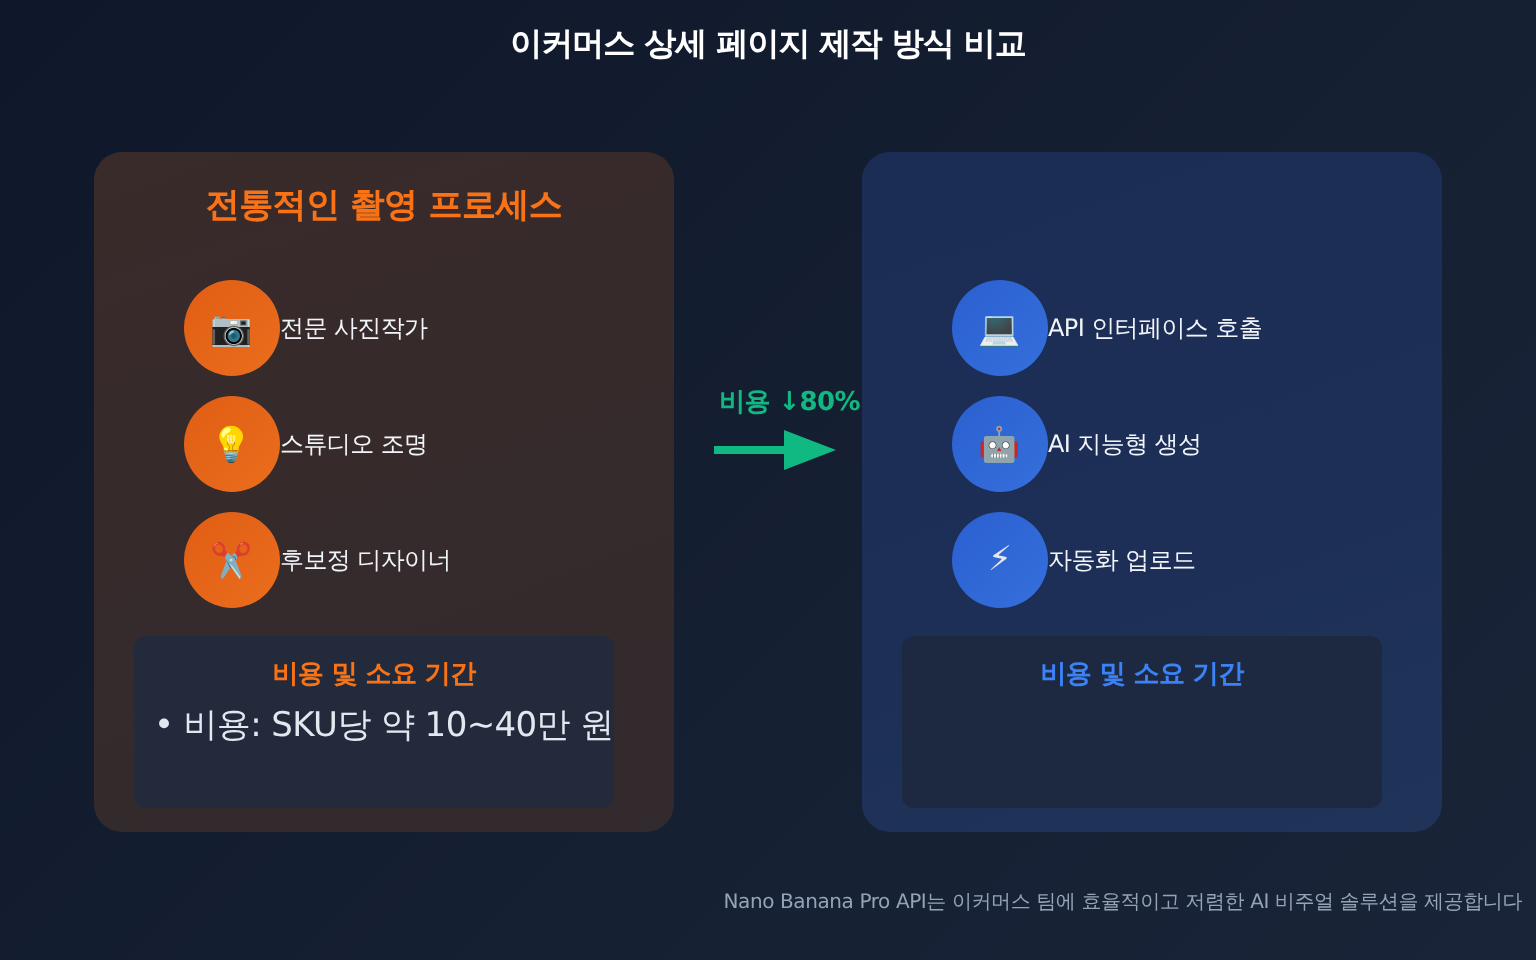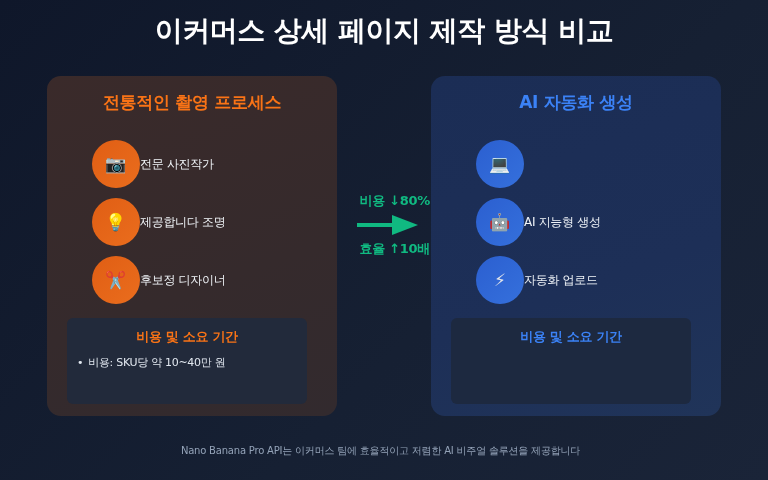--- a/index.html
+++ b/index.html
@@ -5,21 +5,21 @@
   * { box-sizing: border-box; margin: 0; padding: 0; }
   html, body { width: 768px; height: 480px; overflow: hidden; }
   body {
     background: linear-gradient(135deg, #0f172a 0%, #162033 60%, #1a2438 100%);
     font-family: "DejaVu Sans", "Liberation Sans", sans-serif;
     color: #e5e7eb;
     position: relative;
   }
   .title {
     position: absolute; top: 12px; left: 0; width: 768px;
-    text-align: center; font-size: 28px; font-weight: bold; color: #ffffff;
+    text-align: center; font-size: 16px; font-weight: bold; color: #ffffff;
     letter-spacing: -0.5px;
   }
   .panel {
     position: absolute; top: 76px; width: 290px; height: 340px;
     border-radius: 14px;
   }
   .panel.left { left: 47px; background: linear-gradient(160deg, #3a2a2a 0%, #352a2c 60%, #322a2e 100%); }
   .panel.right { left: 431px; background: linear-gradient(160deg, #1b2d55 0%, #1d2f57 60%, #203459 100%); }
   .panel-title {
     position: absolute; top: 15px; left: 0; width: 100%;
@@ -44,81 +44,80 @@
     border-radius: 6px;
   }
   .left .cost-box { background: #222a3b; }
   .right .cost-box { background: #1d2940; }
   .cost-title {
     text-align: center; font-size: 13px; font-weight: bold; margin-top: 10px; letter-spacing: -0.3px;
   }
   .left .cost-title { color: #f97316; }
   .right .cost-title { color: #3b82f6; }
   .cost-list { list-style: none; margin-top: 6px; padding-left: 10px; }
-  .cost-list li { font-size: 11px; color: #e2e8f0; line-height: 22px; letter-spacing: -0.3px; }
+  .cost-list li { font-size: 17px; color: #e2e8f0; line-height: 22px; letter-spacing: -0.3px; }
   .cost-list li::before { content: "•"; margin-right: 5px; color: #e2e8f0; }
   .middle {
     position: absolute; left: 340px; top: 192px; width: 90px; text-align: right;
   }
   .mid-text { font-size: 13px; font-weight: bold; color: #10b981; letter-spacing: -0.3px; }
   .arrow-wrap { height: 26px; position: relative; margin: 2px 0; }
   .arrow-line { position: absolute; left: 17px; top: 11px; width: 40px; height: 4px; background: #10b981; }
   .arrow-head {
     position: absolute; left: 52px; top: 3px; width: 0; height: 0;
     border-top: 10px solid transparent; border-bottom: 10px solid transparent;
     border-left: 26px solid #10b981;
   }
   .footer {
-    position: absolute; top: 444px; left: 0; width: 761px; text-align: center;
+    position: absolute; top: 444px; left: 0; width: 761px; text-align: right;
     font-size: 10px; color: #94a3b8; letter-spacing: -0.2px;
   }
 </style>
 </head>
 <body>
 
 <div class="title">이커머스 상세 페이지 제작 방식 비교</div>
 
 <div class="panel left">
   <div class="panel-title">전통적인 촬영 프로세스</div>
 
   <div class="step" style="top:64px;">
     <div class="circle">📷</div>
     <div class="step-label">전문 사진작가</div>
   </div>
   <div class="step" style="top:122px;">
     <div class="circle">💡</div>
-    <div class="step-label">제공합니다 조명</div>
+    <div class="step-label">스튜디오 조명</div>
   </div>
   <div class="step" style="top:180px;">
     <div class="circle">✂️</div>
     <div class="step-label">후보정 디자이너</div>
   </div>
 
   <div class="cost-box">
     <div class="cost-title">비용 및 소요 기간</div>
     <ul class="cost-list">
       <li>비용: SKU당 약 10~40만 원</li>
     </ul>
   </div>
 </div>
 
 <div class="middle">
   <div class="mid-text">비용 ↓80%</div>
   <div class="arrow-wrap">
     <div class="arrow-line"></div>
     <div class="arrow-head"></div>
   </div>
-  <div class="mid-text">효율 ↑10배</div>
 </div>
 
 <div class="panel right">
-  <div class="panel-title">AI 자동화 생성</div>
 
   <div class="step" style="top:64px;">
     <div class="circle">💻</div>
+    <div class="step-label">API 인터페이스 호출</div>
   </div>
   <div class="step" style="top:122px;">
     <div class="circle">🤖</div>
     <div class="step-label">AI 지능형 생성</div>
   </div>
   <div class="step" style="top:180px;">
     <div class="circle">⚡</div>
     <div class="step-label">자동화 업로드</div>
   </div>
 

